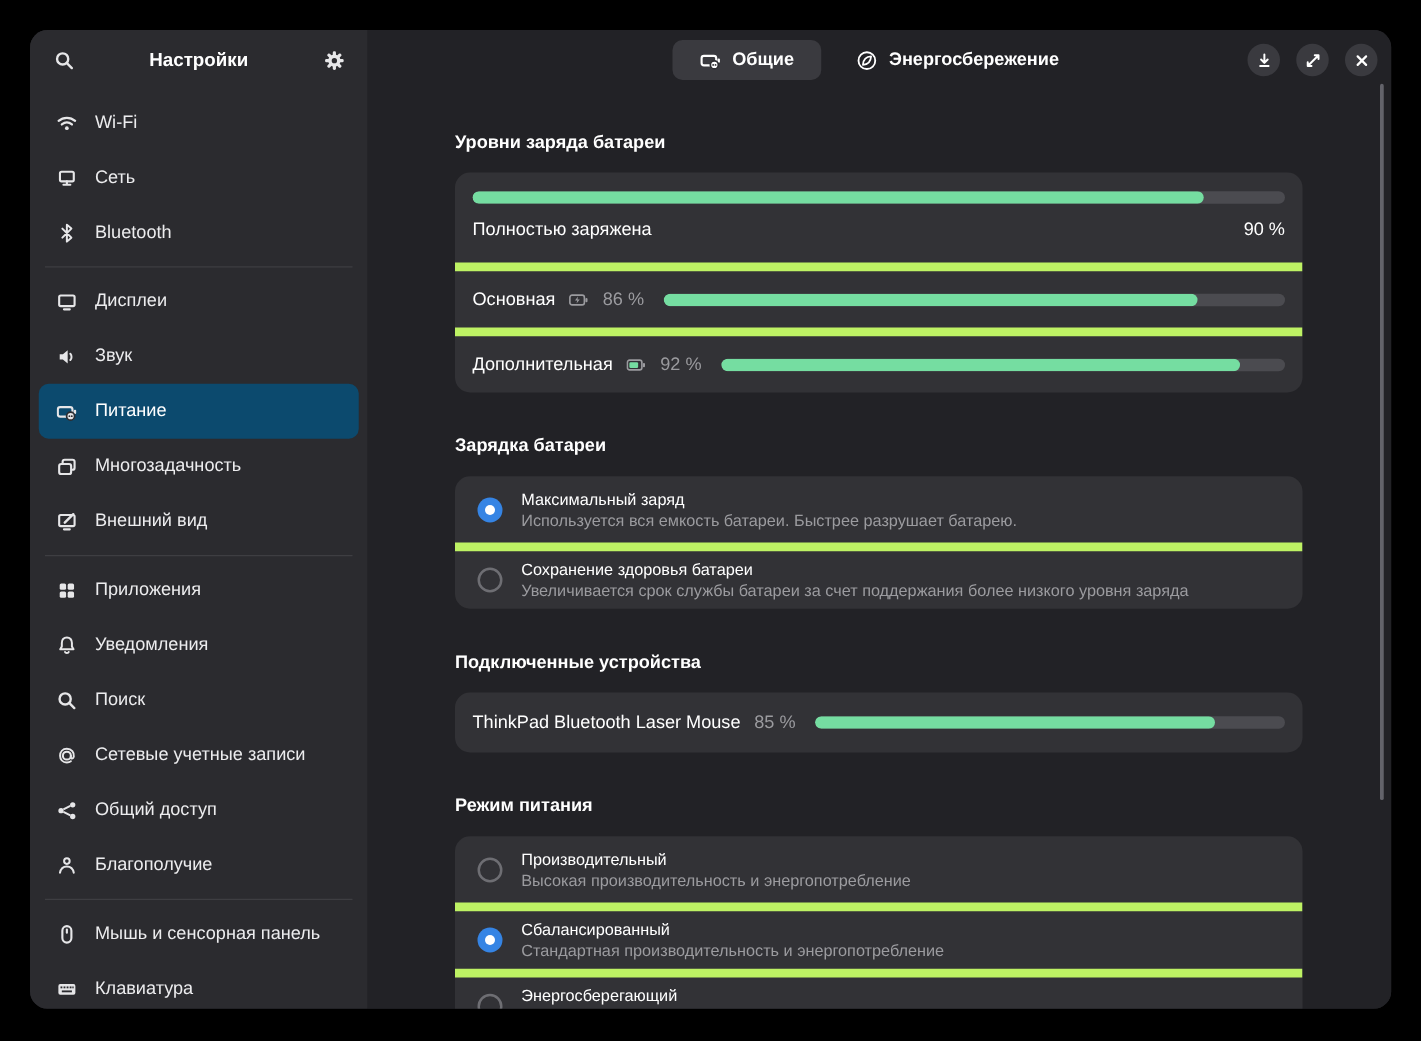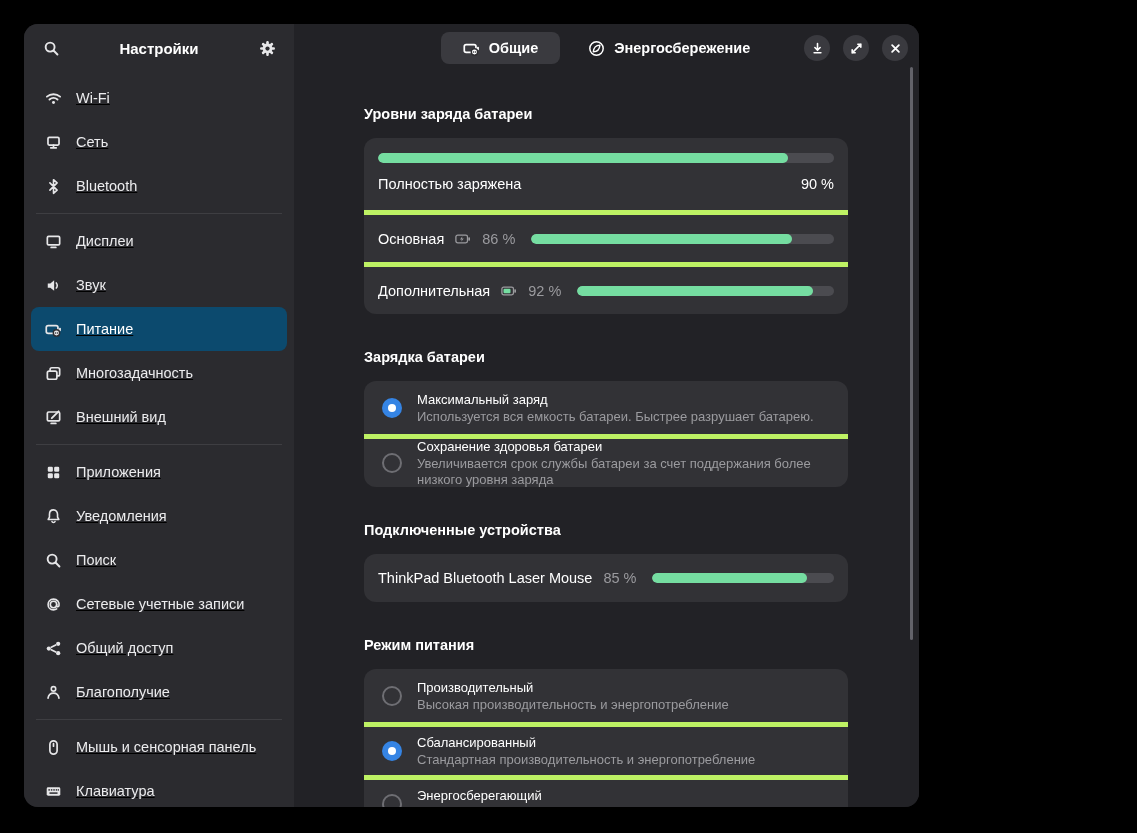--- a/index.html
+++ b/index.html
@@ -1,25 +1,25 @@
 <!DOCTYPE html>
 <html><head>
 <meta charset="utf-8">
 <style>
   html,body{margin:0;padding:0;}
   body{width:1137px;height:833px;background:#000;overflow:hidden;
        font-family:"Liberation Sans",sans-serif;-webkit-font-smoothing:antialiased;}
-  .window{position:absolute;left:24px;top:24px;width:895px;height:783px;
+  .window{position:absolute;left:24px;top:24px;width:1089px;height:783px;
           border-radius:14px;overflow:hidden;display:flex;background:#222226;justify-content:space-between;}
   
   .sidebar{width:270px;flex-shrink:0;background:#2b2b2f;display:flex;flex-direction:column;overflow:hidden;}
   .side-header{height:48px;display:flex;align-items:center;padding:0 10px;flex-shrink:0;}
   .icon-btn{width:34px;height:34px;border-radius:8px;display:flex;align-items:center;justify-content:center;color:#fff;cursor:pointer;}
   .side-title{flex:1;text-align:center;color:#fff;font-weight:bold;font-size:15px;}
-  .side-list{padding-top:4px;text-decoration:underline;}
+  .side-list{padding-top:4px;}
   .side-item{height:44px;display:flex;align-items:center;gap:14px;padding:0 14px;margin:0 7px;
              border-radius:8px;color:#ececee;font-size:14.5px;cursor:pointer;}
   .side-item.selected{background:#0c4a6e;color:#fff;}
   .sicon{width:17px;height:17px;color:#e6e6e8;display:flex;flex-shrink:0;}
   .sicon svg{width:17px;height:17px;}
   .sdivider{height:1px;background:#3e3e42;margin:5px 12px;}
   
   .main{flex:1;position:relative;display:flex;flex-direction:column;background:#222226;overflow:hidden;}
   .main-header{height:48px;position:relative;display:flex;align-items:center;flex-shrink:0;}
   .tabs{position:absolute;left:0;right:0;top:0;height:48px;display:flex;align-items:center;justify-content:center;gap:6px;}
@@ -29,21 +29,21 @@
   .tab svg{width:17px;height:17px;}
   .win-controls{margin-left:auto;display:flex;gap:13px;padding-right:11px;position:relative;z-index:2;}
   .circle-btn{width:26px;height:26px;border-radius:50%;background:#3a3a3f;color:#fff;
               display:flex;align-items:center;justify-content:center;cursor:pointer;}
   .circle-btn svg{width:15px;height:15px;}
   .content{padding:0 71px 0 70px;}
   .sec-title{color:#fff;font-weight:bold;font-size:14.5px;line-height:18px;margin-top:34px;}
   .sec-title.first{margin-top:33px;}
   .card{background:#323236;border-radius:12px;margin-top:15px;overflow:hidden;}
   .card .row{box-sizing:border-box;}
-  .card .row + .row{border-top:5px solid #bef264;}
+  .card .row + .row{border-top:7px solid #bef264;}
   
   .row-main{height:72px;padding:15px 14px 0 14px;}
   .bar{height:10px;border-radius:5px;background:#4b4b50;overflow:hidden;}
   .bar-fill{height:100%;background:#75dda1;border-radius:5px;}
   .main-lab{display:flex;justify-content:space-between;color:#fff;font-size:14.5px;margin-top:13px;}
   .row-batt{height:52px;display:flex;align-items:center;padding:0 14px;gap:11px;}
   .row-batt.dev{height:48px;}
   .blab{color:#fff;font-size:14.5px;white-space:nowrap;}
   .pct{color:#9b9b9f;font-size:14.5px;white-space:nowrap;}
   .bicon{width:16px;height:16px;color:#9b9b9f;display:flex;flex-shrink:0;}

